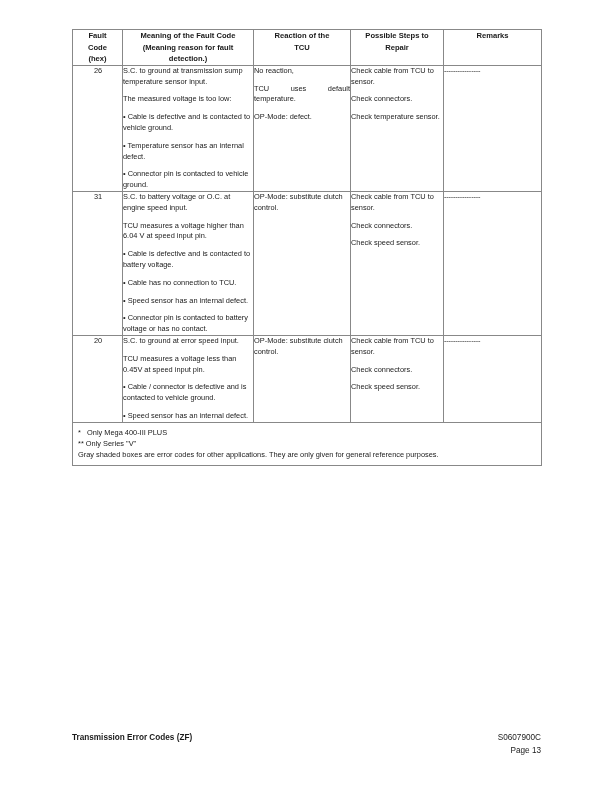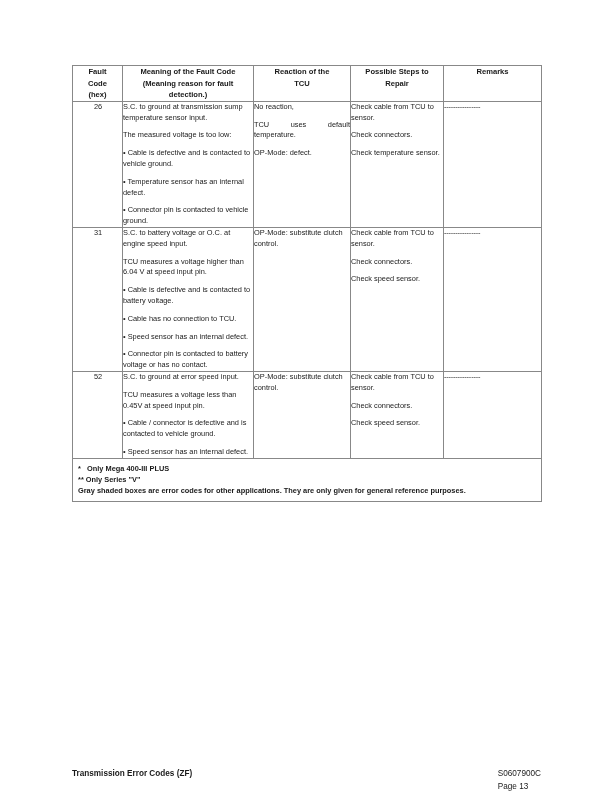--- a/index.html
+++ b/index.html
@@ -14,21 +14,20 @@
     font-family: "Liberation Sans", sans-serif;
     color: #1a1a1a;
     position: relative;
     overflow: hidden;
   }
 
   .page {
     position: relative;
     width: 612px;
     height: 708px;
-    margin-top: 36px;
   }
 
   
   .fault-table {
     position: absolute;
     left: 72px;
     top: 29px;
     width: 469px;
     border-collapse: collapse;
     table-layout: fixed;
@@ -93,21 +92,20 @@
 
   
   td.footnote-cell {
     padding: 4px 5px 5px 5px;
     font-size: 7.4px;
     line-height: 11.2px;
   }
   .fn-line {
     margin: 0;
     white-space: pre;
-    font-weight: bold;
   }
   .fn-line.wrap {
     white-space: normal;
   }
 
   
   .footer {
     position: absolute;
     left: 72px;
     top: 731px;
@@ -119,21 +117,21 @@
     position: absolute;
     left: 0;
     top: 0;
     text-align: left;
     font-weight: bold;
   }
   .footer-right {
     position: absolute;
     right: 0;
     top: 0;
-    text-align: left;
+    text-align: right;
   }
 </style>
 </head>
 <body>
 
 <div class="page">
 
   <table class="fault-table">
     <colgroup>
       <col class="col-code">
@@ -213,21 +211,21 @@
           <p class="para">Check connectors.</p>
           <p class="para">Check speed sensor.</p>
         </td>
         <td>
           <div class="dashline">----------------</div>
         </td>
       </tr>
 
       <tr>
         <td class="cell-code">
-          <span>52</span>
+          <span>20</span>
         </td>
         <td>
           <p class="para">S.C. to ground at error speed input.</p>
           <p class="para">TCU measures a voltage less than 0.45V at speed input pin.</p>
           <p class="para bullet">• Cable / connector is defective and is contacted to vehicle ground.</p>
           <p class="para bullet">• Speed sensor has an internal defect.</p>
         </td>
         <td>
           <p class="para">OP-Mode: substitute clutch control.</p>
         </td>

